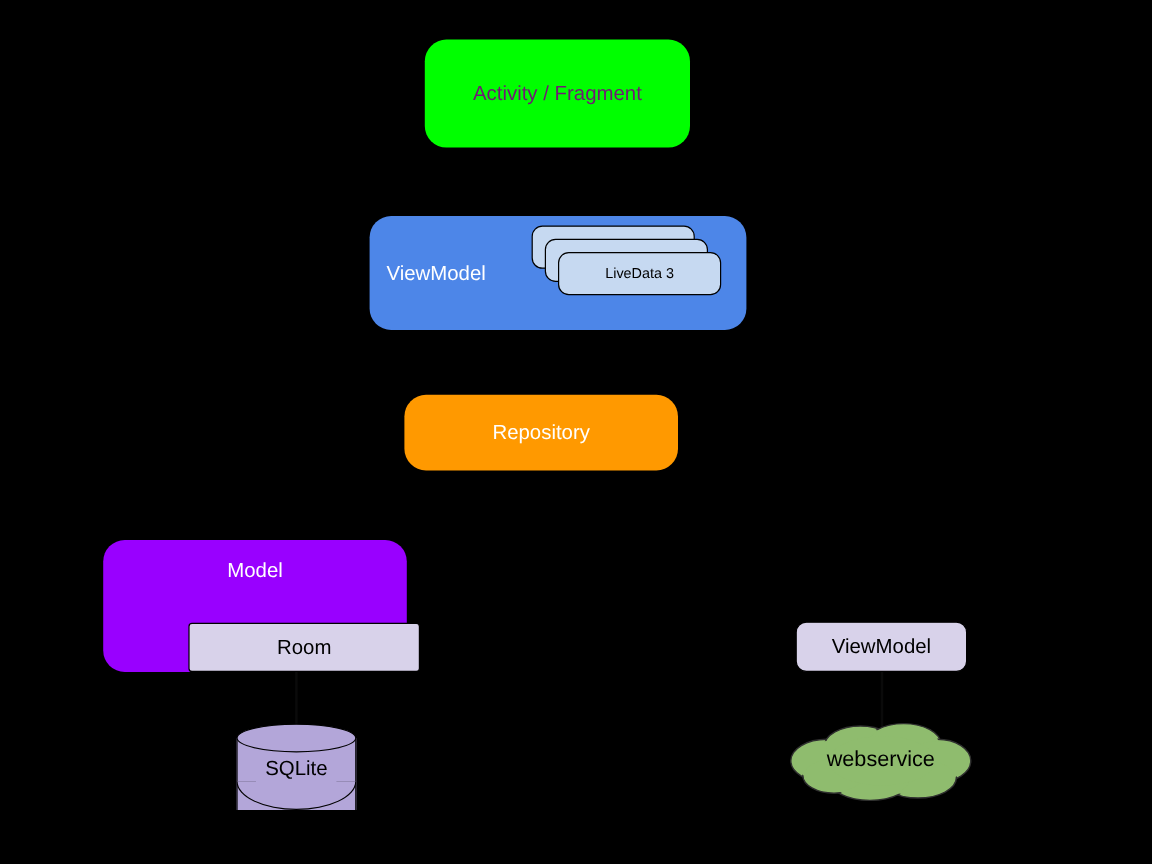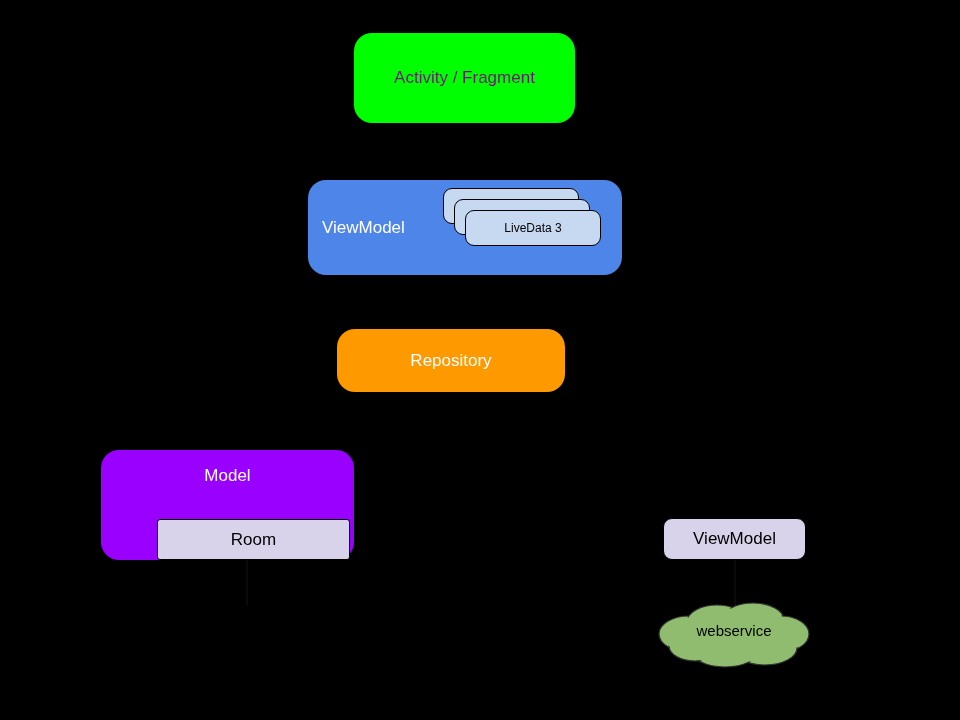--- a/index.html
+++ b/index.html
@@ -102,21 +102,21 @@
   #repository {
     left: 337px;
     top: 329px;
     width: 228px;
     height: 63px;
     background: #ff9900;
     color: #ffffff;
   }
 
   #model {
-    left: 101px;
+    left: 86px;
     top: 450px;
     width: 253px;
     height: 110px;
     background: #9900ff;
     color: #ffffff;
   }
 
   #remote-data-source {
     left: 512px;
     top: 450px;
@@ -229,21 +229,21 @@
     position: absolute;
     left: 0;
     top: 0;
   }
   #webservice .cloud-label {
     position: absolute;
     left: 0;
     top: 22px;
     width: 158px;
     text-align: center;
-    font-size: 15px;
+    font-size: 18px;
     color: #000;
     z-index: 3;
     white-space: nowrap;
   }
 </style>
 </head>
 <body>
 
 <div id="canvas">
 
@@ -280,20 +280,26 @@
     <span>Room</span>
   </div>
 
   <div class="subbox" id="retrofit">
     <span>ViewModel</span>
   </div>
 
   <div class="connector" id="conn-room-sqlite"></div>
   <div class="connector" id="conn-retro-cloud"></div>
 
+  <div id="sqlite">
+    <div class="cyl-body"></div>
+    <div class="cyl-bottom"></div>
+    <div class="cyl-top"></div>
+    <div class="cyl-label">SQLite</div>
+  </div>
 
   <div id="webservice">
     <svg class="cloud-svg" width="158" height="68" viewBox="0 0 158 68">
       <g fill="#8fbc6e" stroke="#2f2f2f" stroke-width="1.2">
         <ellipse cx="34" cy="34" rx="30" ry="18"></ellipse>
         <ellipse cx="62" cy="22" rx="30" ry="17"></ellipse>
         <ellipse cx="98" cy="20" rx="31" ry="17"></ellipse>
         <ellipse cx="126" cy="34" rx="28" ry="18"></ellipse>
         <ellipse cx="110" cy="48" rx="32" ry="17"></ellipse>
         <ellipse cx="70" cy="50" rx="34" ry="17"></ellipse>

